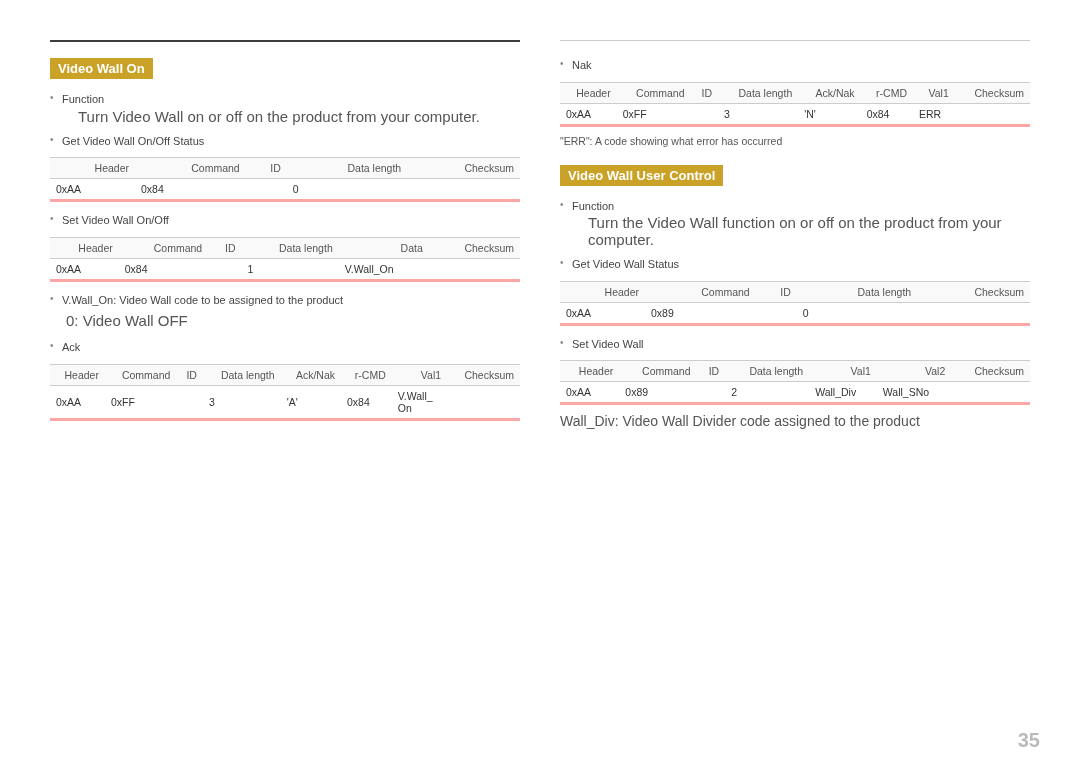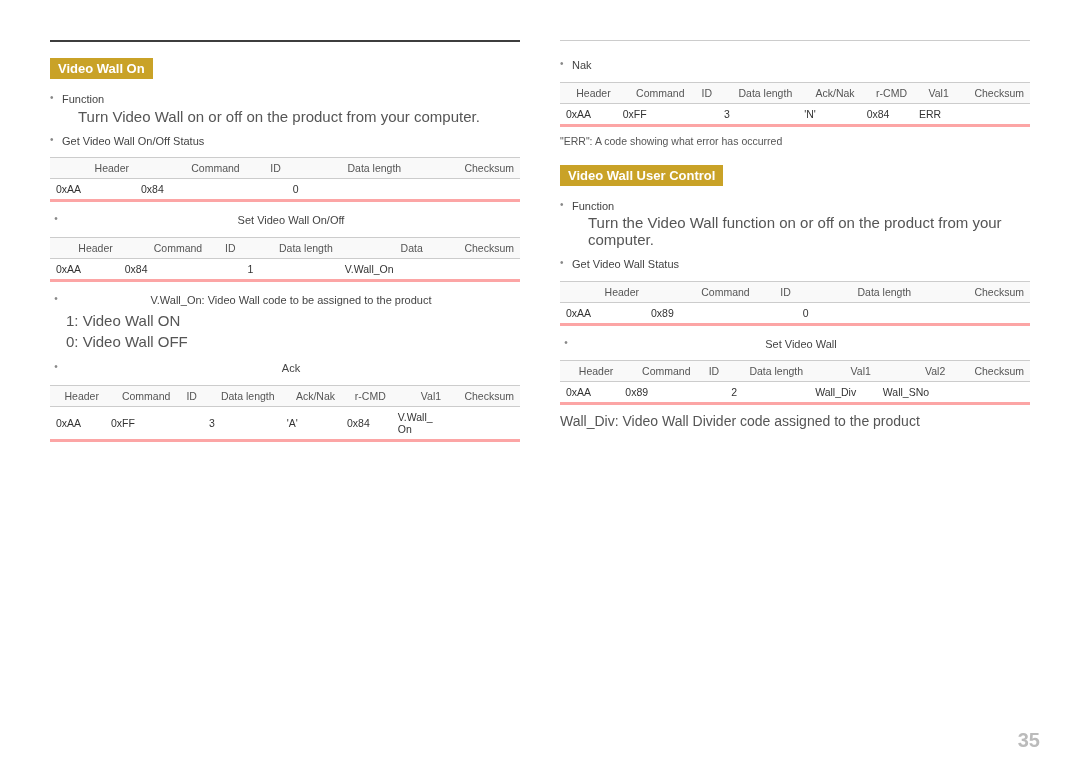--- a/index.html
+++ b/index.html
@@ -135,21 +135,20 @@
 
     .right-top-divider {
       width: 100%;
       height: 1px;
       background: #ccc;
       margin-bottom: 16px;
     }
 
     .section-gap {
       margin-top: 10px;
-      text-align: center;
     }
   </style>
 </head>
 <body>
 
 <div class="page-container">
 
   <div class="left-column">
     <div class="top-divider"></div>
 
@@ -218,21 +217,20 @@
             <td></td>
           </tr>
         </tbody>
       </table>
     </div>
 
     <div class="bullet-item section-gap">
       <span class="bullet-dot">•</span>
       <span class="bullet-text">V.Wall_On: Video Wall code to be assigned to the product</span>
     </div>
-    <div class="sub-bullet">1: Video Wall ON</div>
     <div class="sub-bullet">0: Video Wall OFF</div>
 
     <div class="bullet-item section-gap">
       <span class="bullet-dot">•</span>
       <span class="bullet-text">Ack</span>
     </div>
 
     <div class="table-wrapper">
       <table>
         <thead>

